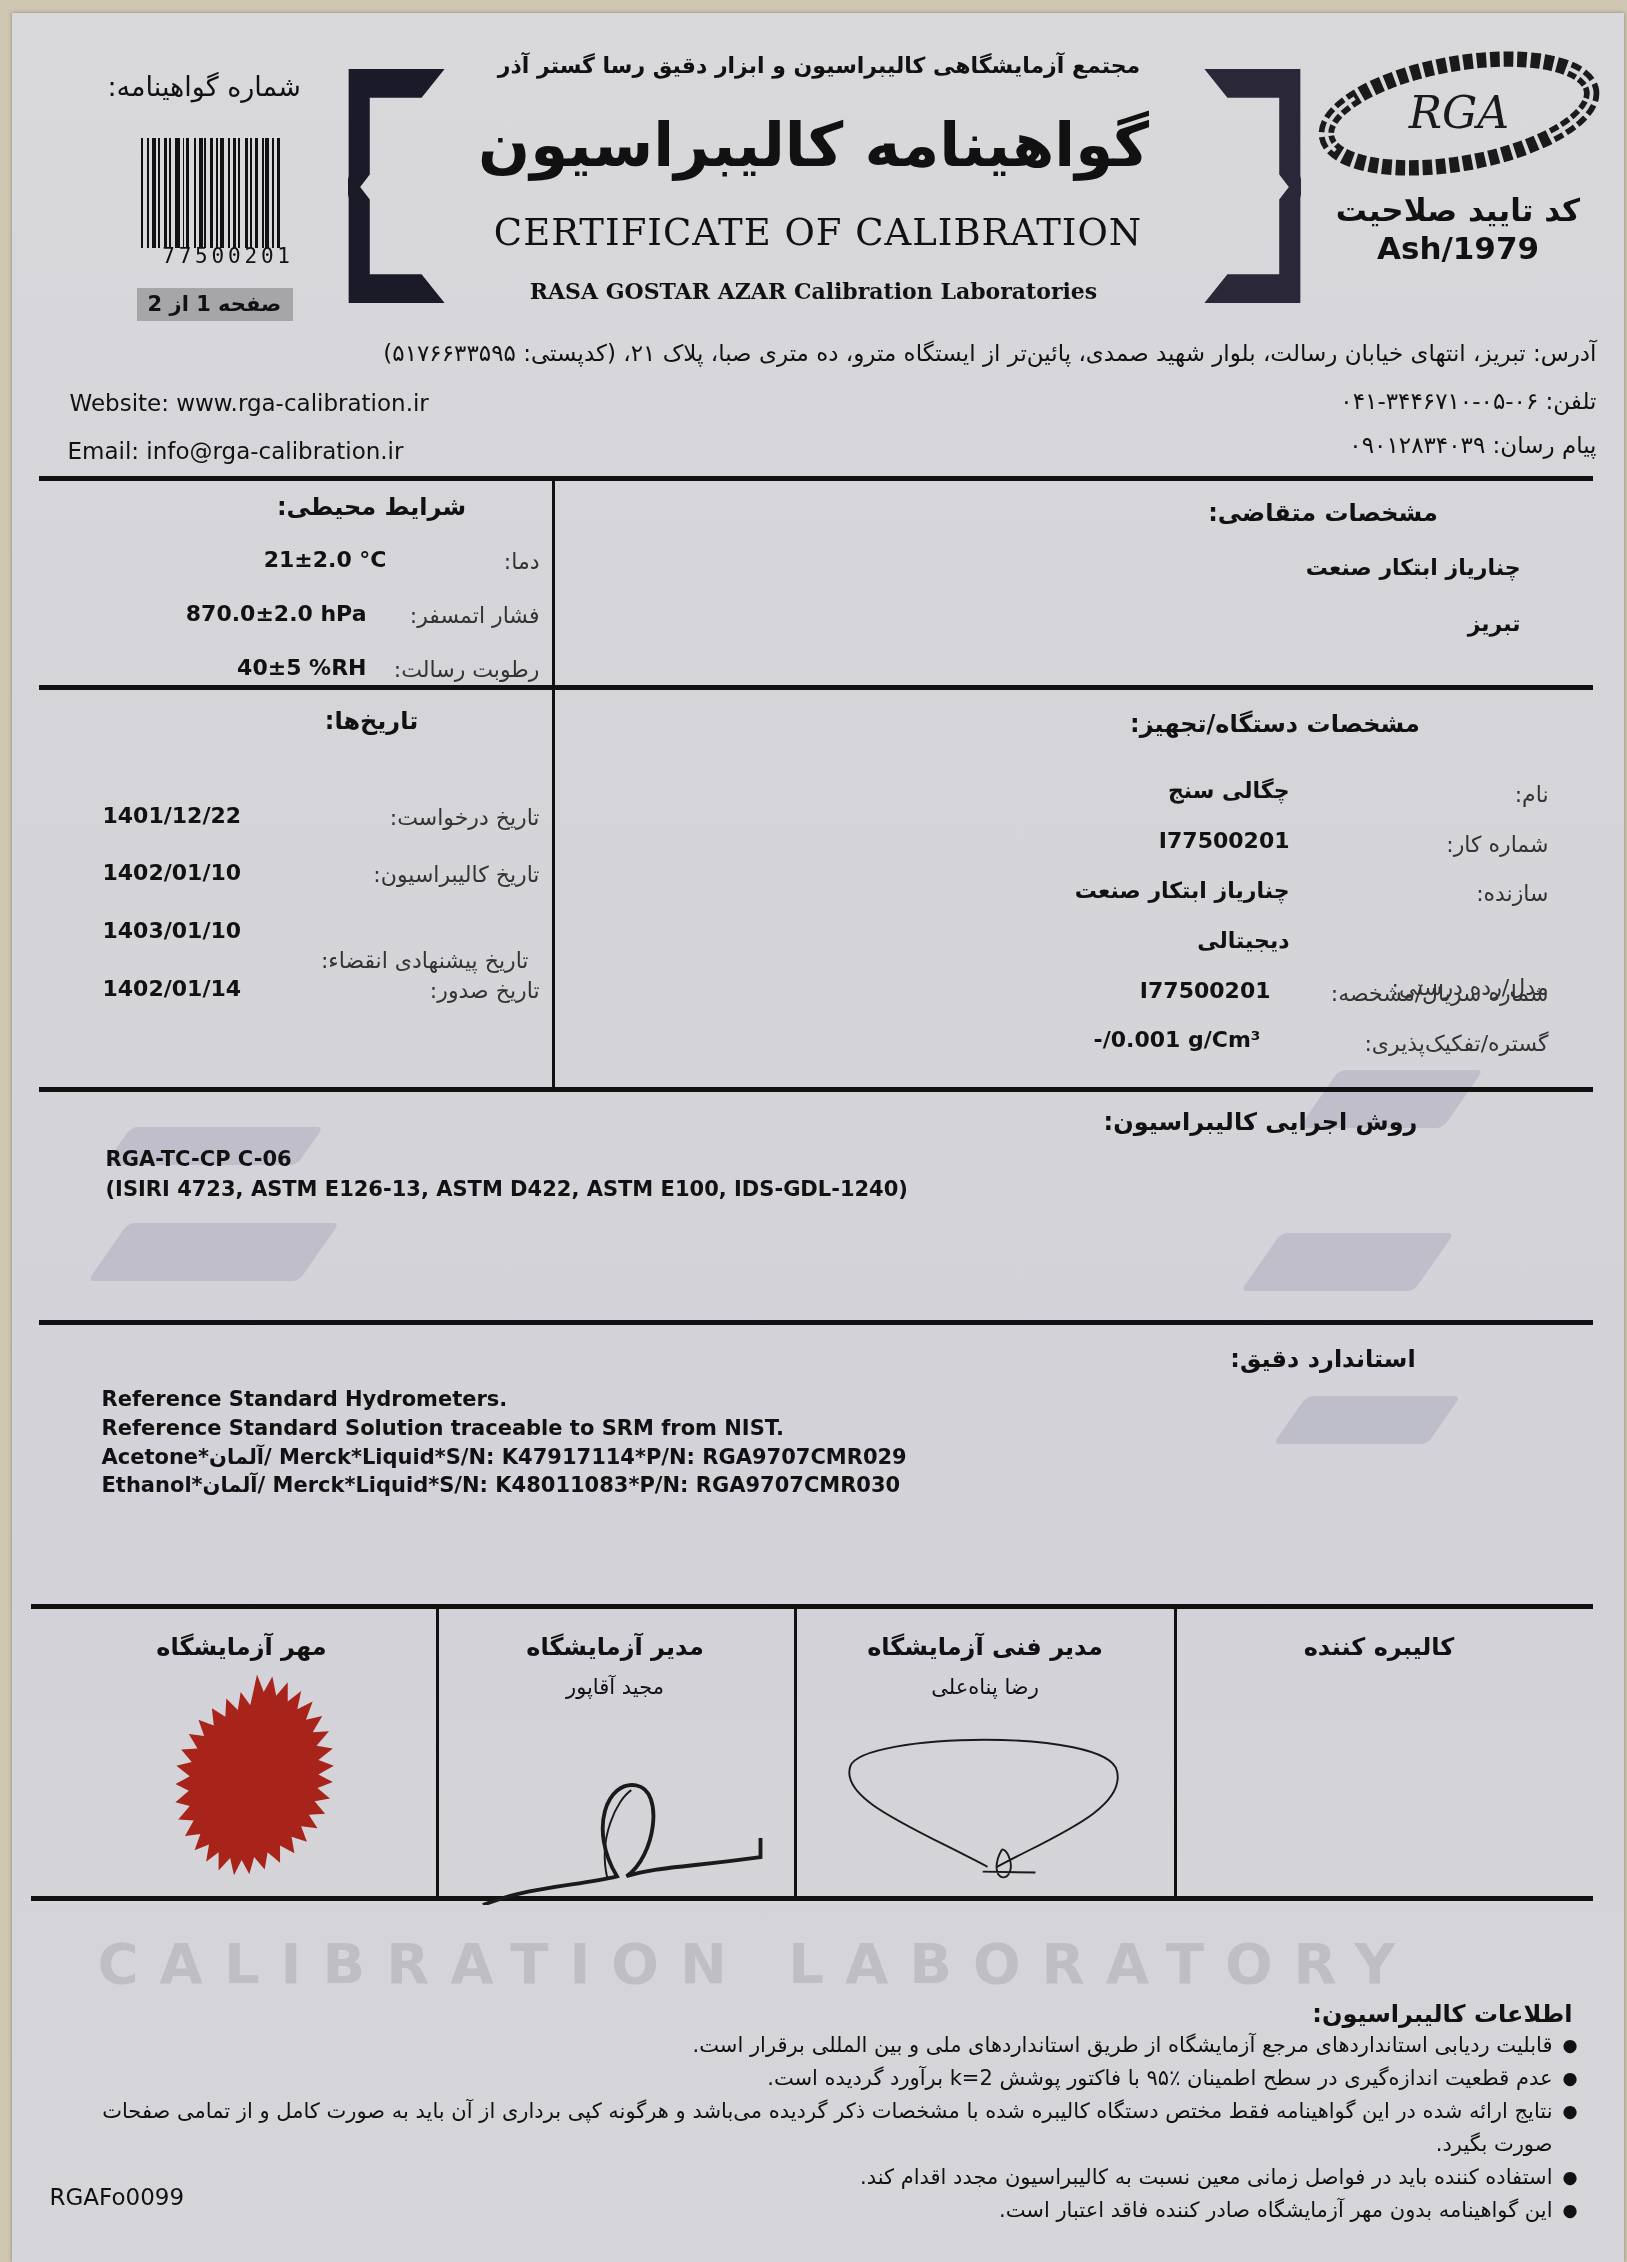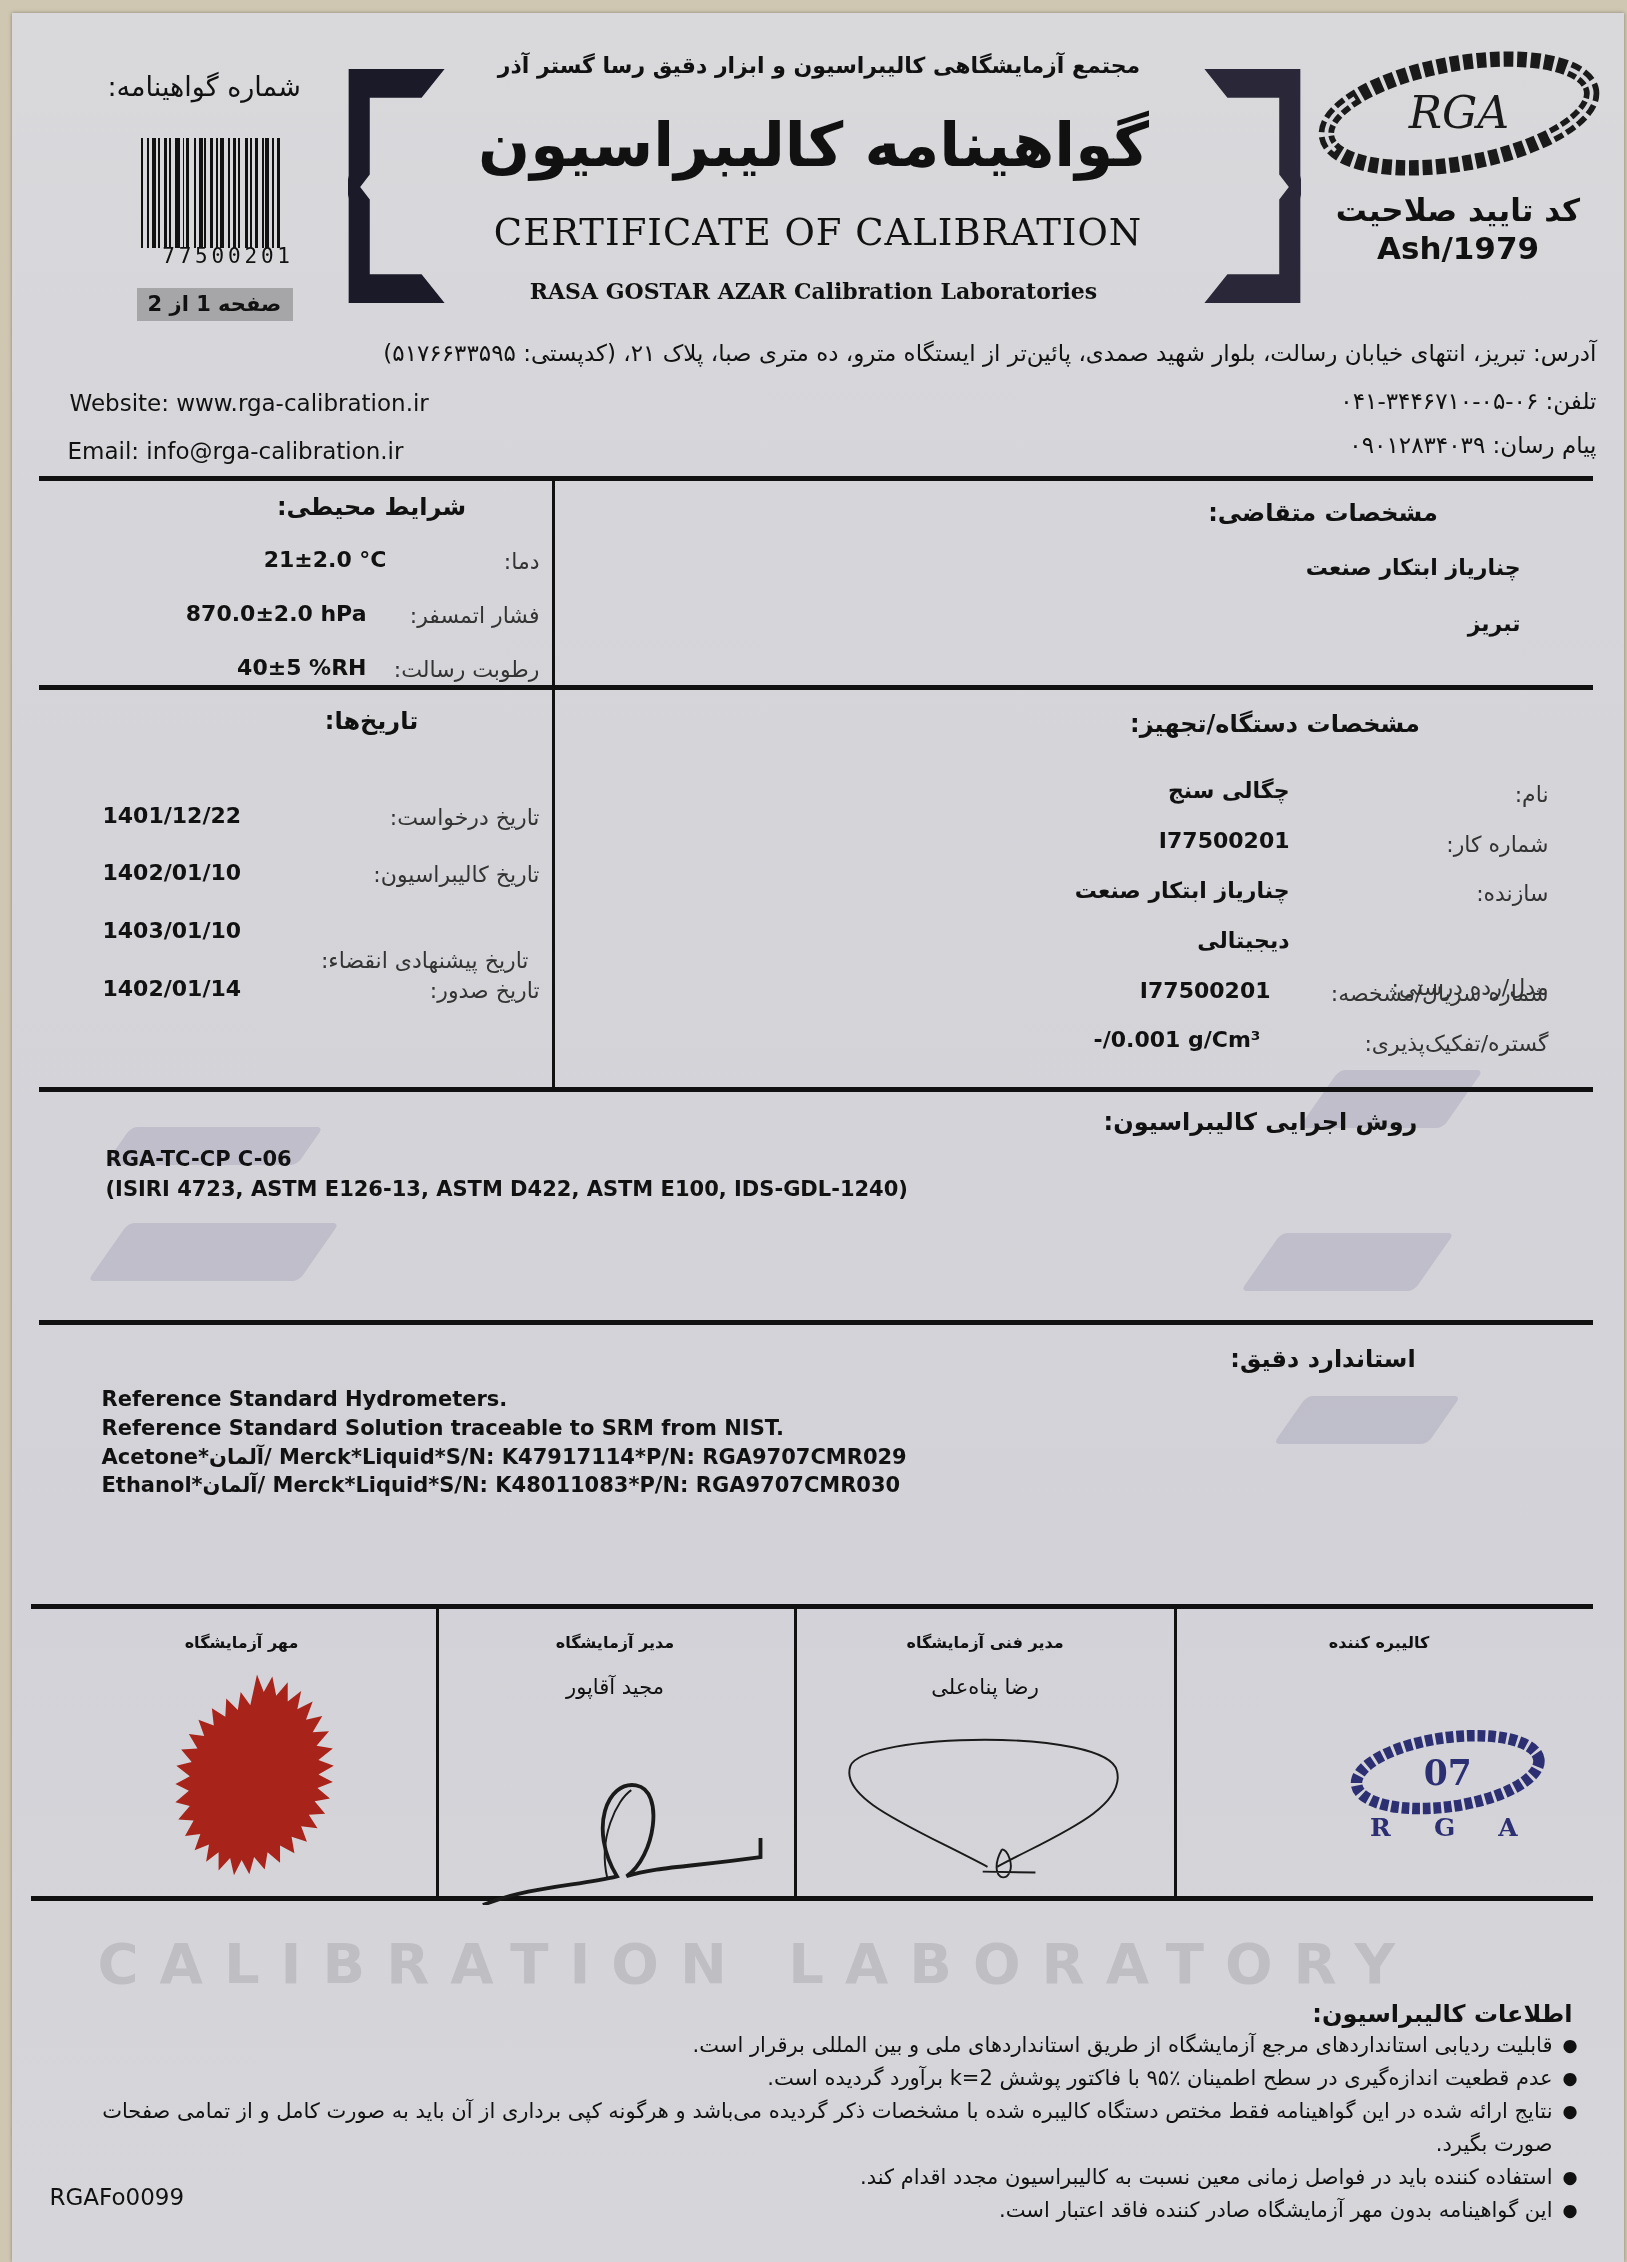--- a/index.html
+++ b/index.html
@@ -39,21 +39,21 @@
   .website { left: 58px; top: 377px; font-size: 23px; }
   .email { left: 56px; top: 425px; font-size: 23px; }
 
   
   .sec-title { font-size: 24px; font-weight: bold; text-align: center; }
   .kv-label { font-size: 22px; color: #333; }
   .kv-value { font-size: 22px; font-weight: bold; }
   .en-bold { font-size: 21px; font-weight: bold; line-height: 29px; }
 
   
-  .sig-head { font-size: 16px; font-weight: bold; text-align: center; }
+  .sig-head { font-size: 24px; font-weight: bold; text-align: center; }
   .sig-name { font-size: 21px; text-align: center; }
 
   .watermark { left: 86px; top: 1918px; width: 1383px; font-size: 56px; font-weight: bold; color: rgba(150,150,155,0.35); letter-spacing: 21px; font-family: "DejaVu Sans", sans-serif; }
 
   .info-title { left: 1153px; top: 1987px; width: 408px; font-size: 24px; font-weight: bold; }
   .info-list { left: 38px; top: 2016px; width: 1528px; font-size: 21px; line-height: 33px; list-style: none; }
   .info-list li { position: relative; padding-right: 25px; }
   .info-list li::before { content: "\25CF"; position: absolute; right: 0; top: 0; font-size: 17.3px; }
   .form-code { left: 38px; top: 2171px; font-size: 23px; }
 
@@ -180,27 +180,20 @@
   <div class="abs en-bold" style="left:94px;top:1132px;">RGA-TC-CP C-06</div>
   <div class="abs en-bold" style="left:94px;top:1162px;">(ISIRI 4723, ASTM E126-13, ASTM D422, ASTM E100, IDS-GDL-1240)</div>
 
   <div class="abs rtl sec-title" style="left:1057px;top:1332px;width:509px;">استاندارد دقیق:</div>
   <div class="abs en-bold" style="left:90px;top:1372px;">Reference Standard Hydrometers.</div>
   <div class="abs en-bold" style="left:90px;top:1401px;">Reference Standard Solution traceable to SRM from NIST.</div>
   <div class="abs en-bold" style="left:90px;top:1430px;">Acetone*آلمان/ Merck*Liquid*S/N: K47917114*P/N: RGA9707CMR029</div>
   <div class="abs en-bold" style="left:90px;top:1458px;">Ethanol*آلمان/ Merck*Liquid*S/N: K48011083*P/N: RGA9707CMR030</div>
 
   <div class="abs rtl sig-head" style="left:1166px;top:1620px;width:403px;">کالیبره کننده</div>
-  <div class="abs" style="left:1335px;top:1716px;width:211px;height:115px;">
-    <svg width="211" height="115" viewBox="0 0 220 120">
-      <ellipse cx="105" cy="45" rx="96" ry="36" fill="none" stroke="#2d2f73" stroke-width="12" stroke-dasharray="8 3" transform="rotate(-8 105 45)"></ellipse>
-      <text x="105" y="58" text-anchor="middle" font-family="DejaVu Serif, serif" font-weight="bold" font-size="36" fill="#2d2f73">07</text>
-      <text x="110" y="112" text-anchor="middle" font-family="DejaVu Serif, serif" font-weight="bold" font-size="26" letter-spacing="18" fill="#2d2f73">R G A</text>
-    </svg>
-  </div>
 
   <div class="abs rtl sig-head" style="left:786px;top:1620px;width:375px;">مدیر فنی آزمایشگاه</div>
   <div class="abs rtl sig-name" style="left:786px;top:1662px;width:375px;">رضا پناه‌علی</div>
   <div class="abs" style="left:817px;top:1710px;width:317px;height:163px;">
     <svg width="317" height="163" viewBox="0 0 330 170">
       <path d="M165 150 C 90 110, 10 80, 22 45 C 35 10, 290 5, 300 50 C 310 90, 230 120, 175 150" fill="none" stroke="#1a1a1a" stroke-width="2"></path>
       <path d="M160 155 L 215 156 M 180 132 C 170 150, 175 165, 185 160 C 195 150, 185 130, 180 132" fill="none" stroke="#1a1a1a" stroke-width="2"></path>
     </svg>
   </div>
 

